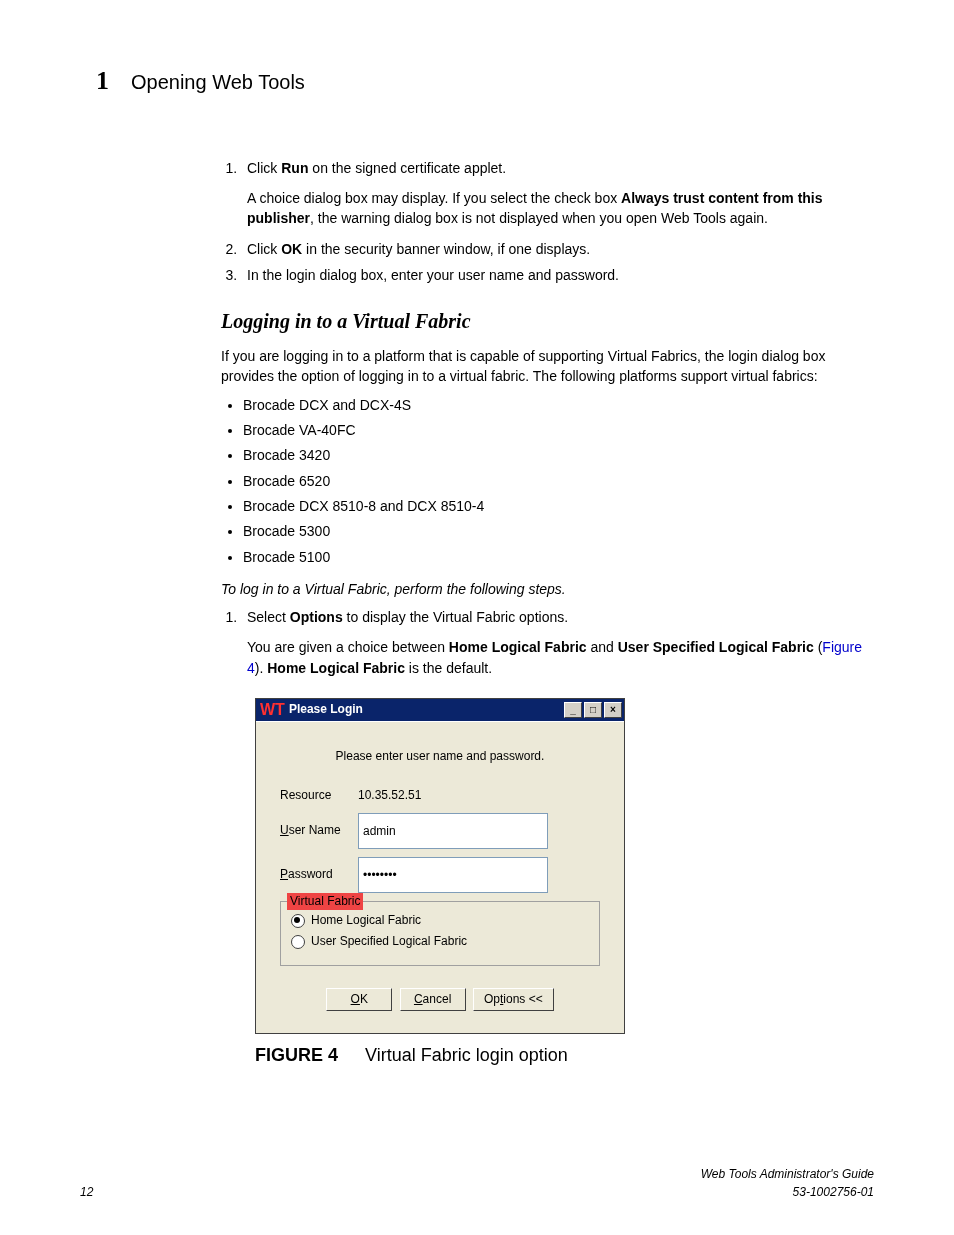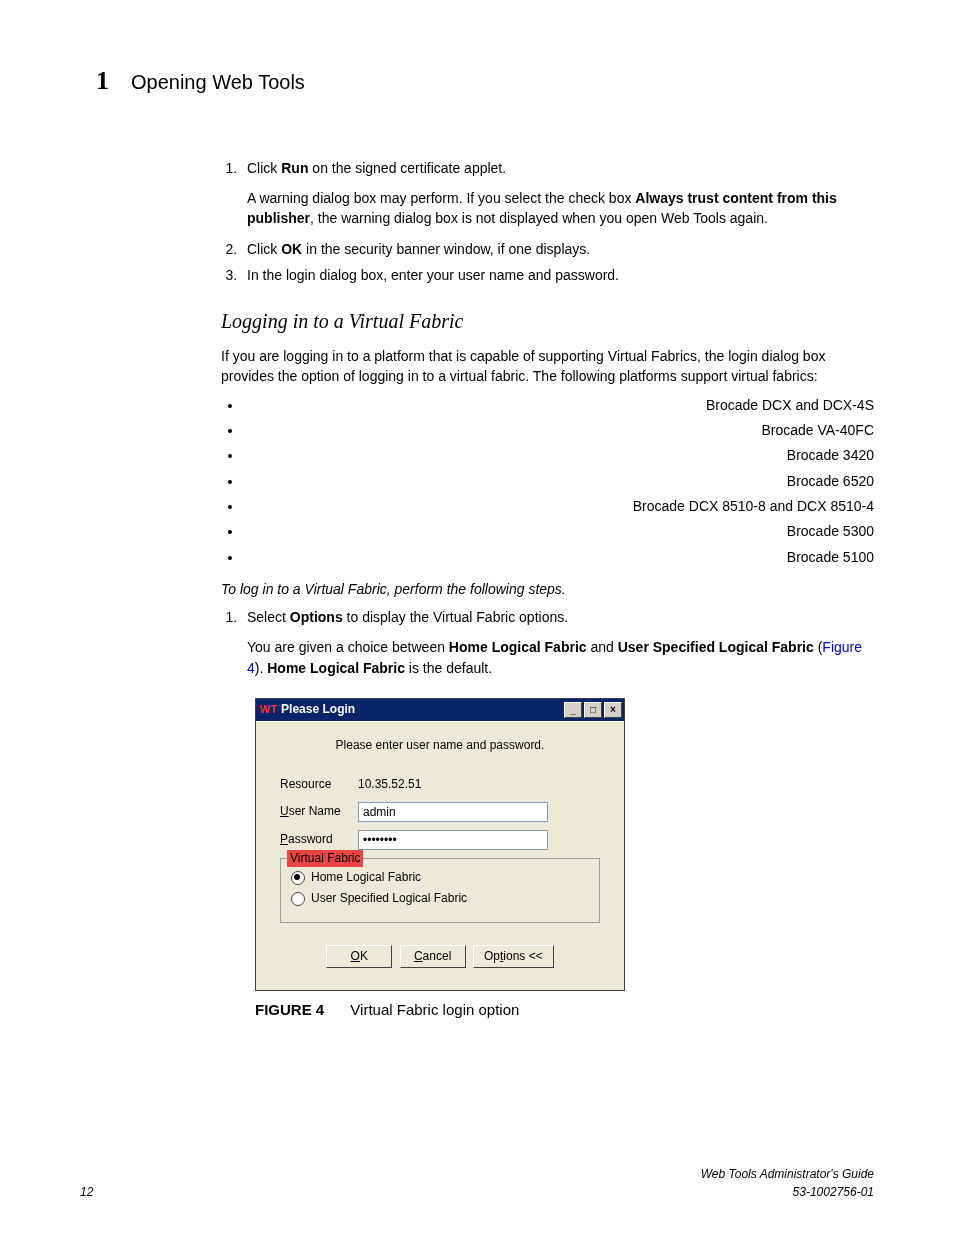--- a/index.html
+++ b/index.html
@@ -32,27 +32,27 @@
     font-size: 20px;
   }
   .content {
     padding-left: 125px;
   }
   .ol1 { margin: 0 0 20px 0; padding-left: 20px; }
   .ol1 > li { margin-bottom: 6px; padding-left: 6px; }
   .ol1 > li > p.after { margin: 10px 0 10px 0; }
   .h3 {
     font-family: Georgia, "Times New Roman", serif;
-    font-weight: 400;
+    font-weight: 700;
     font-style: italic;
     font-size: 20px;
     margin: 22px 0 10px 0;
   }
   .intro-para { margin: 0 0 8px 0; }
-  .bullets { margin: 0 0 12px 0; padding-left: 22px; text-align: right; }
+  .bullets { margin: 0 0 12px 0; padding-left: 22px; }
   .bullets li { margin-bottom: 5px; }
   .lead { margin: 0 0 8px 0; font-style: italic; }
   .b { font-weight: 700; }
 
   
   .dialog {
     width: 368px;
     border: 1px solid #404040;
     background: #ece9d8;
     margin: 12px 0 6px 34px;
@@ -63,49 +63,49 @@
     background: #0a246a;
     color: #fff;
     display: flex;
     align-items: center;
     height: 22px;
     padding: 0 2px 0 4px;
   }
   .titlebar .wt {
     color: #ff3030;
     font-weight: 700;
-    font-size: 11px;
+    font-size: 16px;
     margin-right: 4px;
     font-family: Arial, sans-serif;
   }
   .titlebar .ttitle { font-weight: 700; font-size: 12px; flex: 1; }
   .win-btns { display: flex; gap: 2px; }
   .win-btn {
     width: 18px; height: 16px;
     background: #d4d0c8;
     border: 1px solid #fff;
     border-right-color: #404040;
     border-bottom-color: #404040;
     color: #000;
     font-size: 10px; font-weight: 700;
     display: flex; align-items: center; justify-content: center;
     box-sizing: border-box;
   }
   .dialog-body {
-    padding: 15px 24px 22px 24px;
+    padding: 26px 24px 22px 24px;
     border-top: 1px solid #fff;
   }
   .prompt { text-align: center; margin: 0 0 22px 0; }
   .form-row { display: flex; align-items: center; margin-bottom: 8px; }
   .form-row .lbl { width: 78px; }
   .form-row .val {
     flex: 0 0 190px;
   }
   .tf {
-    width: 190px; height: 20px;
+    width: 190px; height: 36px;
     background: #fff;
     border: 1px solid #7f9db9;
     padding: 0 4px;
     box-sizing: border-box;
     font-family: Tahoma, Arial, sans-serif;
     font-size: 12px;
     vertical-align: middle;
   }
   .underline-char { text-decoration: underline; }
   .fieldset {
@@ -145,21 +145,21 @@
     border-top-color: #fff;
     border-left-color: #fff;
     padding: 2px 10px;
     margin: 0 2px;
     font-family: Tahoma, Arial, sans-serif;
     font-size: 12px;
     min-width: 44px;
     text-align: center;
   }
 
-  .fig-caption { margin: 8px 0 0 34px; font-size: 15px; }
+  .fig-caption { margin: 8px 0 0 34px; font-size: 18px; }
   .fig-caption .fn { font-weight: 700; margin-right: 22px; }
 
   .footer {
     position: absolute;
     bottom: 34px;
     left: 80px;
     right: 80px;
     display: flex;
     justify-content: space-between;
     align-items: flex-end;
@@ -180,21 +180,21 @@
   </div>
 
   <div class="content">
 
     <ol class="ol1">
       <li>
         <span>
           <span>Click </span><span class="b">Run</span><span> on the signed certificate applet.</span>
         </span>
         <p class="after">
-          <span>A warning dialog box may perform. If you select the check box </span><span class="b">Always trust content from this publisher</span><span>, the warning dialog box is not displayed when you open Web Tools again.</span>
+          <span>A choice dialog box may display. If you select the check box </span><span class="b">Always trust content from this publisher</span><span>, the warning dialog box is not displayed when you open Web Tools again.</span>
         </p>
       </li>
       <li>
         <span>Click </span><span class="b">OK</span><span> in the security banner window, if one displays.</span>
       </li>
       <li>
         <span>In the login dialog box, enter your user name and password.</span>
       </li>
     </ol>
 

